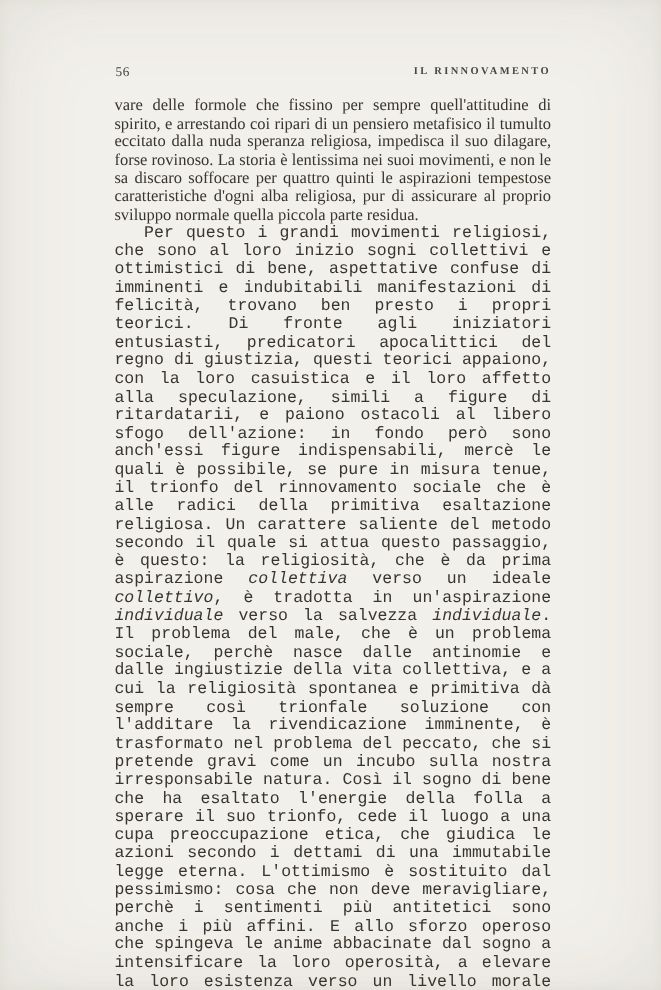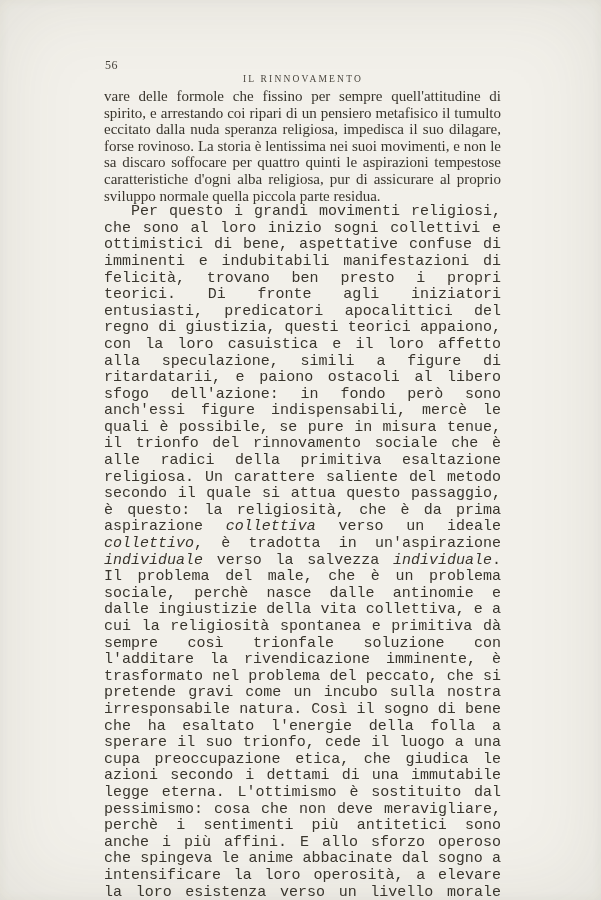--- a/index.html
+++ b/index.html
@@ -29,25 +29,26 @@
     left: 0;
     top: 0;
     font-size: 12px;
     letter-spacing: 0.5px;
     color: #46423a;
   }
   .running-title {
     position: absolute;
     left: 0;
     right: 0;
-    top: 16px;
-    text-align: center;
+    top: 2px;
+    text-align: right;
     font-size: 9.5px;
     letter-spacing: 2.2px;
     color: #4a463e;
+    font-weight: bold;
   }
   .text-block {
     position: absolute;
     top: 88px;
     left: 104px;
     width: 397px;
     text-align: justify;
     font-size: 15px;
     line-height: 16.6px;
     color: #39352d;

